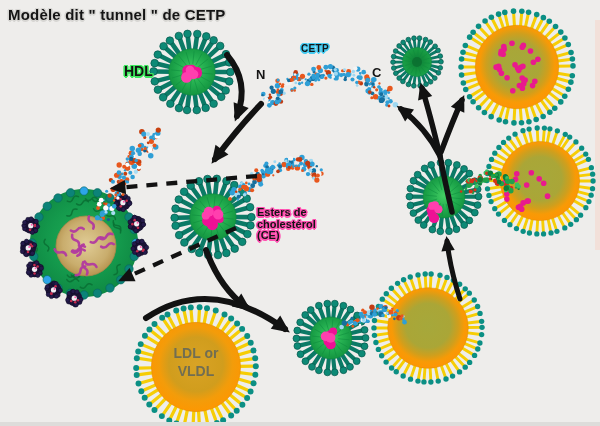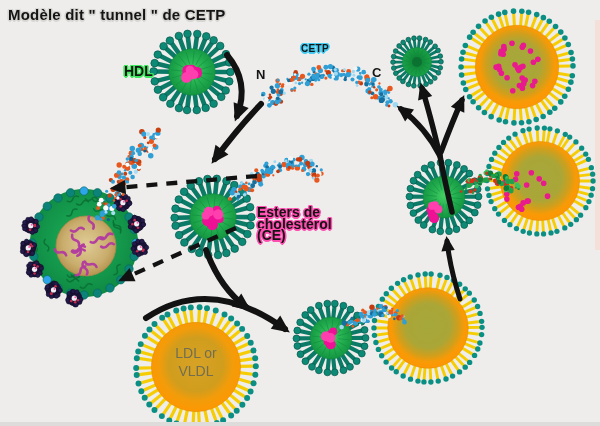--- a/index.html
+++ b/index.html
@@ -14,23 +14,23 @@
   .lbl{position:absolute;color:#141414;font-weight:bold;white-space:pre-line;}
   .glow{
     text-shadow:1.5px 0 0 var(--g),-1.5px 0 0 var(--g),0 1.5px 0 var(--g),0 -1.5px 0 var(--g),
                 1px 1px 0 var(--g),-1px -1px 0 var(--g),1px -1px 0 var(--g),-1px 1px 0 var(--g);
   }
   .title{left:8px;top:6px;font-size:15px;--g:var(--title-glow);letter-spacing:.2px;}
   .hdl{left:124px;top:63px;font-size:14px;--g:var(--hdl-glow);}
   .cetp{left:301px;top:43px;font-size:10px;--g:var(--cetp-glow);letter-spacing:.3px;}
   .nterm{left:256px;top:67px;font-size:13px;}
   .cterm{left:372px;top:65px;font-size:13px;}
-  .ce{left:257px;top:207px;font-size:14px;line-height:11.5px;--g:var(--ce-glow);}
+  .ce{left:257px;top:207px;font-size:11px;line-height:11.5px;--g:var(--ce-glow);}
   .ldltxt{left:154px;top:344px;width:84px;text-align:center;font-size:14px;line-height:1.3;
-          font-weight:normal;color:var(--ldl-text,#716e52);}
+          font-weight:bold;color:var(--ldl-text,#716e52);}
 </style>
 </head>
 <body>
 
 <div id="stage">
   <svg id="diagram-svg" width="600" height="426" viewBox="0 0 600 426">
     <g>
         <rect x="595" y="20" width="5" height="230" fill="#f3dcd5" opacity="0.8"></rect>
       </g>
     <g>

